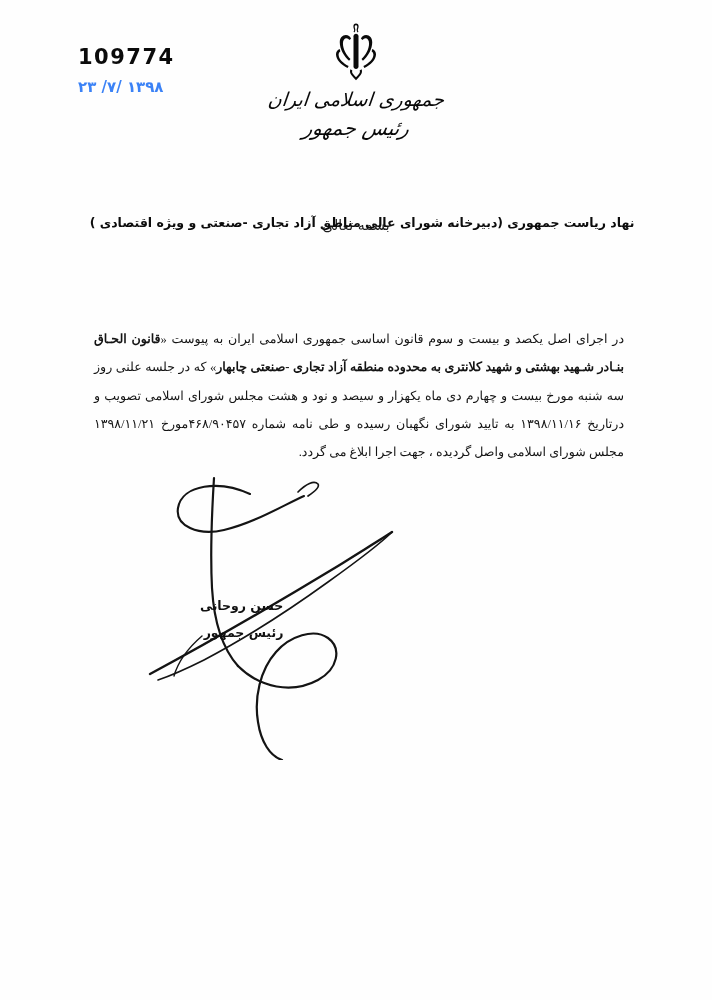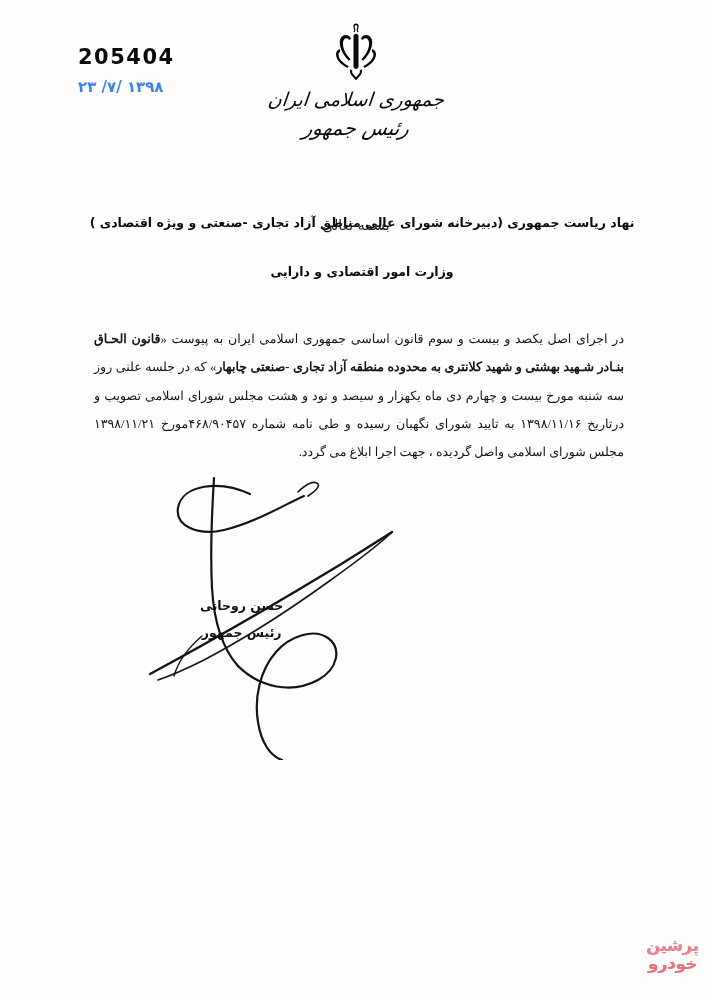--- a/index.html
+++ b/index.html
@@ -155,21 +155,21 @@
     position: absolute;
     top: 0;
     left: 0;
     width: 330px;
     height: 290px;
   }
   .sign-name-block {
     position: absolute;
     top: 128px;
     left: 58px;
-    text-align: center;
+    text-align: right;
     direction: rtl;
   }
   .sign-name {
     font-size: 12.5px;
     font-weight: 700;
     color: #101010;
     font-family: "DejaVu Sans", sans-serif;
   }
   .sign-title {
     margin-top: 12px;
@@ -207,21 +207,21 @@
   }
 </style>
 </head>
 <body>
 
 <div class="page">
 
   <div class="header">
 
     <div class="reg-block">
-      <div class="reg-number">205404</div>
+      <div class="reg-number">109774</div>
       <div class="reg-date">۱۳۹۸ /۷/ ۲۳</div>
     </div>
 
     <div class="emblem-block">
       <svg class="emblem" viewBox="0 0 100 106">
         <path fill="#0a0a0a" d="M50 2 c-3 0 -4.5 2.2 -4.5 5.2 c0 2.6 1.3 4.4 1.3 6.4 c0 1.2 -0.5 2 -1.2 2.5 l1.3 1.6 c1.3 -1.1 2 -2.6 2 -4.3 c0 -2.4 -1.1 -4 -1.1 -5.8 c0 -1.6 0.8 -2.6 2.2 -2.6 s2.2 1 2.2 2.6 c0 1.8 -1.1 3.4 -1.1 5.8 c0 1.7 0.7 3.2 2 4.3 l1.3 -1.6 c-0.7 -0.5 -1.2 -1.3 -1.2 -2.5 c0 -2 1.3 -3.8 1.3 -6.4 C54.5 4.2 53 2 50 2 z"></path>
         <path fill="#0a0a0a" d="M50 20 c-2.4 0 -4.3 1.9 -4.3 4.3 v52 c0 2.4 1.9 4.3 4.3 4.3 s4.3 -1.9 4.3 -4.3 v-52 C54.3 21.9 52.4 20 50 20 z"></path>
         <path fill="#0a0a0a" d="M32.5 22 c-6 0 -10.5 5 -10.5 12.5 c0 12 7.5 24 16 32 l2.5 -3 c-7 -7 -13 -17 -13 -27 c0 -5.5 2.5 -9 6 -9 c2.2 0 3.8 1.2 4.8 3 l3.2 -2.2 C39.8 24.3 36.7 22 32.5 22 z"></path>
         <path fill="#0a0a0a" d="M67.5 22 c6 0 10.5 5 10.5 12.5 c0 12 -7.5 24 -16 32 l-2.5 -3 c7 -7 13 -17 13 -27 c0 -5.5 -2.5 -9 -6 -9 c-2.2 0 -3.8 1.2 -4.8 3 l-3.2 -2.2 C60.2 24.3 63.3 22 67.5 22 z"></path>
         <path fill="#0a0a0a" d="M22 46 c-3.8 1.2 -6.5 4.5 -6.5 9.2 c0 9.5 9 18.5 20 23.5 l1.8 -3.5 c-9.5 -4.5 -17.3 -12 -17.3 -19.3 c0 -2.6 1.2 -4.6 3 -5.6 z"></path>
@@ -230,21 +230,20 @@
       </svg>
       <div class="org-name">جمهوری اسلامی ایران</div>
       <div class="role-name">رئیس جمهور</div>
     </div>
   </div>
 
   <div class="invocation">بسمه تعالی</div>
 
   <div class="addressees">
     <div class="addressee first">نهاد ریاست جمهوری (دبیرخانه شورای عالی مناطق آزاد تجاری -صنعتی و ویژه اقتصادی )</div>
-    <div class="addressee second">وزارت امور اقتصادی و دارایی</div>
   </div>
 
   <div class="body-text">
     <span>در اجرای اصل یکصد و بیست و سوم قانون اساسی جمهوری اسلامی ایران به پیوست «</span><b>قانون الحـاق بنـادر شـهید بهشتی و شهید کلانتری به محدوده منطقه آزاد تجاری -صنعتی چابهار</b><span class="closing-inline">» که در جلسه علنی روز سه شنبه مورخ بیست و چهارم دی ماه یکهزار و سیصد و نود و هشت مجلس شورای اسلامی تصویب و درتاریخ ۱۳۹۸/۱۱/۱۶ به تایید شورای نگهبان رسیده و طی نامه شماره ۴۶۸/۹۰۴۵۷مورخ ۱۳۹۸/۱۱/۲۱ مجلس شورای اسلامی واصل گردیده ، جهت اجرا ابلاغ می گردد.</span>
   </div>
 
   <div class="signature-area">
     <svg class="signature-svg" viewBox="0 0 330 290">
       <g fill="none" stroke="#141414" stroke-linecap="round" stroke-linejoin="round">
         <path d="M108 24 C78 10 40 14 36 38 C33 56 56 66 82 60 C112 53 140 36 162 26" stroke-width="2.1"></path>
@@ -255,18 +254,14 @@
         <path d="M250 62 C238 74 214 92 186 112 C150 138 104 168 62 190 C44 199 28 206 16 210" stroke-width="1.6"></path>
         <path d="M60 166 C46 178 36 192 32 206" stroke-width="1.4"></path>
       </g>
     </svg>
     <div class="sign-name-block">
       <div class="sign-name">حسن روحانی</div>
       <div class="sign-title">رئیس جمهور</div>
     </div>
   </div>
 
-  <div class="watermark">
-    <div class="wm-line one">پرشین</div>
-    <div class="wm-line two">خودرو</div>
-  </div>
 
 </div>
 
 </body></html>

